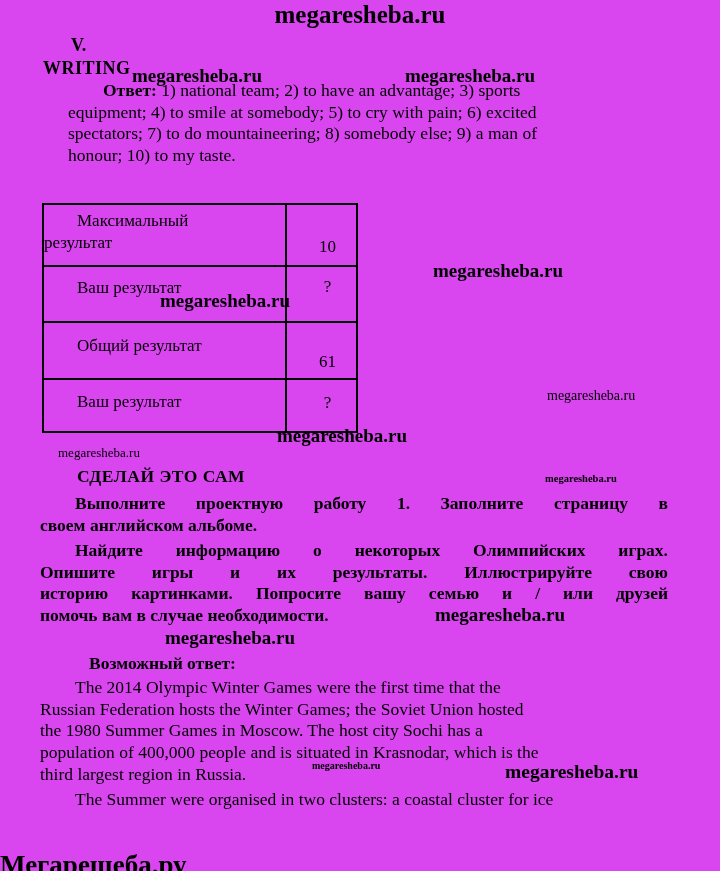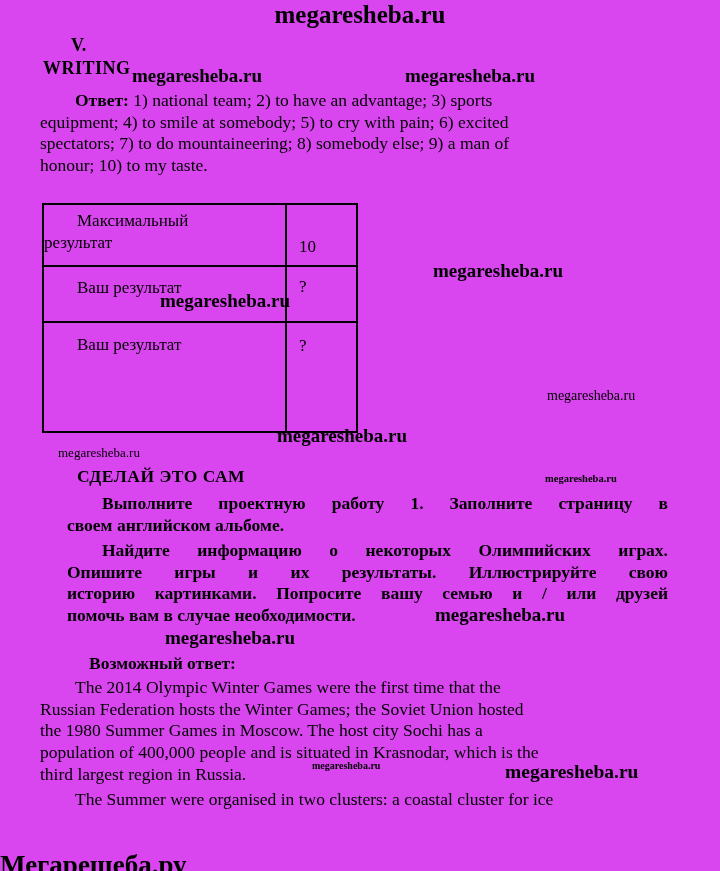--- a/index.html
+++ b/index.html
@@ -22,25 +22,25 @@
     text-align:left;font-size:27px;font-weight:700;margin-top:13px;
   }
   .sec-number{position:absolute;top:35px;left:71px;font-size:18px;font-weight:700;}
   .sec-title{position:absolute;top:58px;left:43px;font-size:18px;font-weight:700;letter-spacing:.5px;}
   .h-bold{position:absolute;font-size:17.5px;font-weight:700;}
   .h-sdelai{top:466px;left:77px;letter-spacing:.5px;}
   .h-vozm{top:653px;left:77px;margin-left:12px;}
   
   .par{position:absolute;left:40px;font-size:17.5px;line-height:21.7px;}
   .par .ln{white-space:normal;height:21.7px;overflow:visible;}
-  .jpar .ln{text-align:justify;text-align-last:justify;margin-left:27px;}
+  .jpar .ln{text-align:justify;text-align-last:justify;}
   .jpar .ln.last{text-align-last:left;}
   .ln.ind{text-indent:35px;}
   .bold{font-weight:700;}
-  .p-answer{top:90px;width:618px;}
+  .p-answer{top:80px;width:618px;margin-left:28px;}
   .p-task1{top:493px;width:628px;}
   .p-task2{top:540px;width:628px;}
   .p-eng{top:677px;width:630px;}
   .p-closing{top:789px;width:630px;}
   
   .rtable{
     position:absolute;top:203px;left:42px;
     width:316px;height:230px;
     border:2px solid #000;box-sizing:border-box;
     display:flex;flex-direction:column;
@@ -50,21 +50,21 @@
   .rrow:last-child{border-bottom:none;flex:1;}
   .r1{height:62px;} .r2{height:56px;} .r3{height:57px;}
   .rlabel{
     width:243px;border-right:2px solid #000;box-sizing:border-box;
   }
   .rlabel .txt{display:block;width:200px;text-indent:33px;}
   .r1 .rlabel{padding-top:5px;}
   .r2 .rlabel{padding-top:10px;}
   .r3 .rlabel{padding-top:12px;}
   .r4 .rlabel{padding-top:11px;}
-  .rvalue{flex:1;text-align:left;padding-left:12px;box-sizing:border-box;}
+  .rvalue{flex:1;text-align:center;padding-left:12px;box-sizing:border-box;}
   .r1 .rvalue{padding-top:31px;}
   .r2 .rvalue{padding-top:9px;}
   .r3 .rvalue{padding-top:28px;}
   .r4 .rvalue{padding-top:12px;}
   
   .wm{position:absolute;white-space:nowrap;font-weight:700;}
   .wm19{font-size:19px;}
   .wm-writing-1{top:65px;left:132px;}
   .wm-writing-2{top:65px;left:405px;}
   .wm-mid-right{top:260px;left:433px;}
@@ -103,20 +103,26 @@
       <div class="rlabel">
           <span class="txt">Максимальный результат</span>
         </div>
       <div class="rvalue">10</div>
     </div>
     <div class="rrow r2">
       <div class="rlabel">
           <span class="txt">Ваш результат</span>
         </div>
       <div class="rvalue">?</div>
+    </div>
+    <div class="rrow r3">
+      <div class="rlabel">
+          <span class="txt">Общий результат</span>
+        </div>
+      <div class="rvalue">61</div>
     </div>
     <div class="rrow r4">
       <div class="rlabel">
           <span class="txt">Ваш результат</span>
         </div>
       <div class="rvalue">?</div>
     </div>
   </div>
 
   <span class="wm wm19 wm-mid-right">megaresheba.ru</span>

